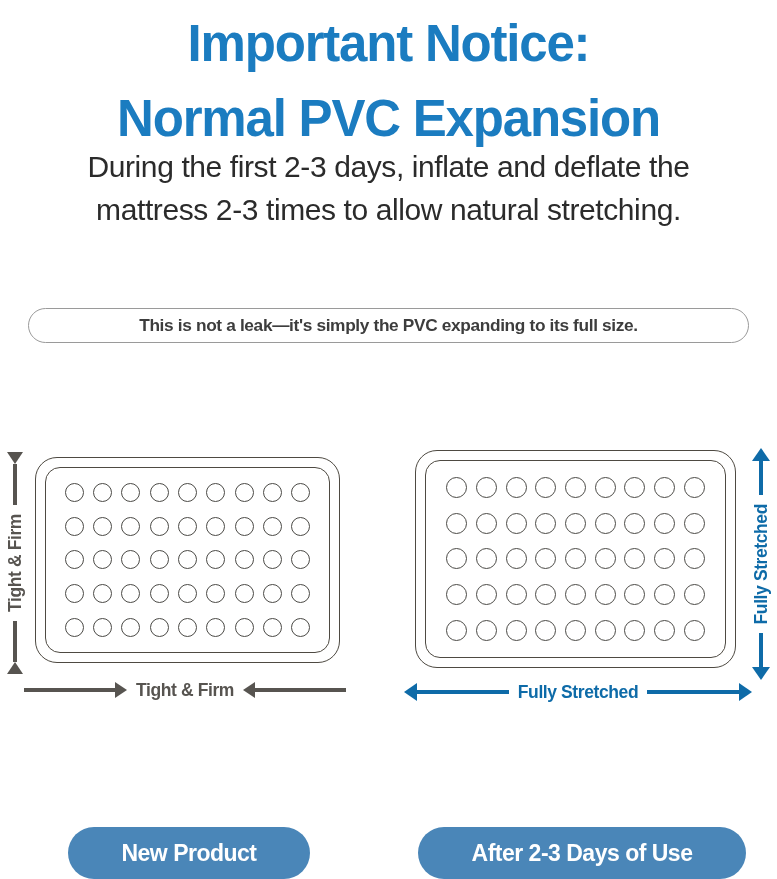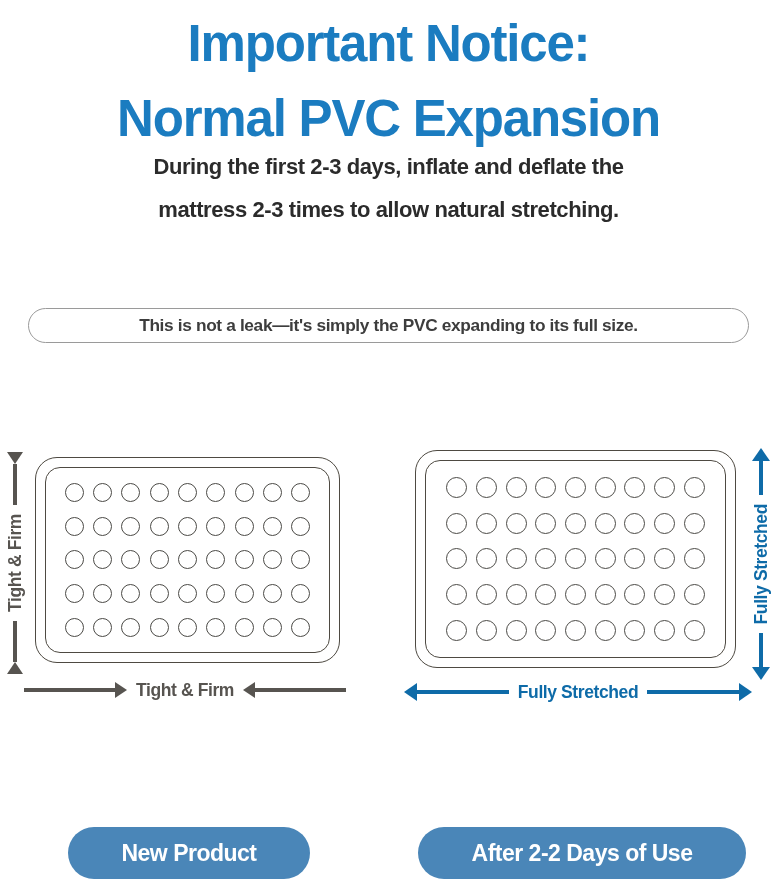--- a/index.html
+++ b/index.html
@@ -23,23 +23,23 @@
     line-height: 75px;
     font-weight: 700;
     letter-spacing: -1.2px;
     color: #1b7cc0;
     white-space: pre-line;
   }
   .subtitle {
     position: absolute;
     top: 145px; left: 24px; width: 729px;
     text-align: center;
-    font-size: 22px;
+    font-size: 30px;
     line-height: 43px;
-    font-weight: 700;
+    font-weight: 400;
     letter-spacing: -0.4px;
     color: #2b2b2b;
     white-space: pre-line;
   }
 
   
   .callout {
     position: absolute;
     left: 28px; top: 308px;
     width: 721px; height: 35px;
@@ -306,14 +306,14 @@
   <div class="shaft-v sh-blue"></div>
   <span class="cap blue">Fully Stretched</span>
   <div class="shaft-v sh-blue"></div>
   <div class="head down-b"></div>
 </div>
 
 <div class="btn btn-left">
   <span>New Product</span>
 </div>
 <div class="btn btn-right">
-  <span>After 2-2 Days of Use</span>
+  <span>After 2-3 Days of Use</span>
 </div>
 
 </body></html>

